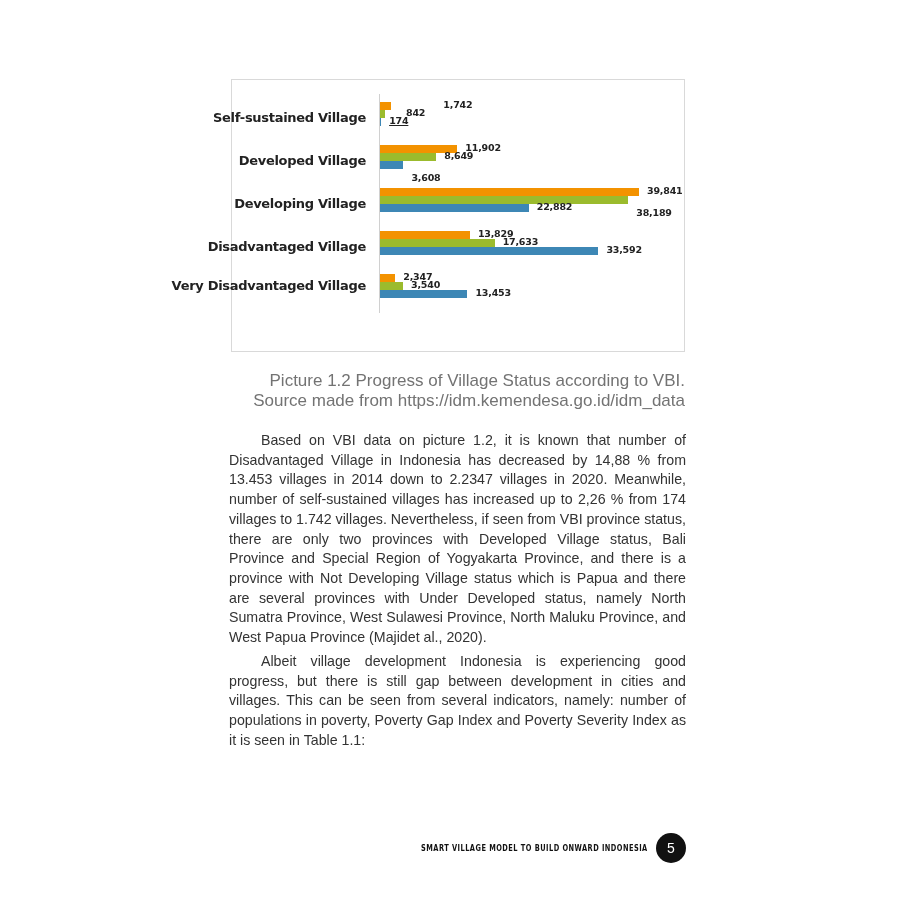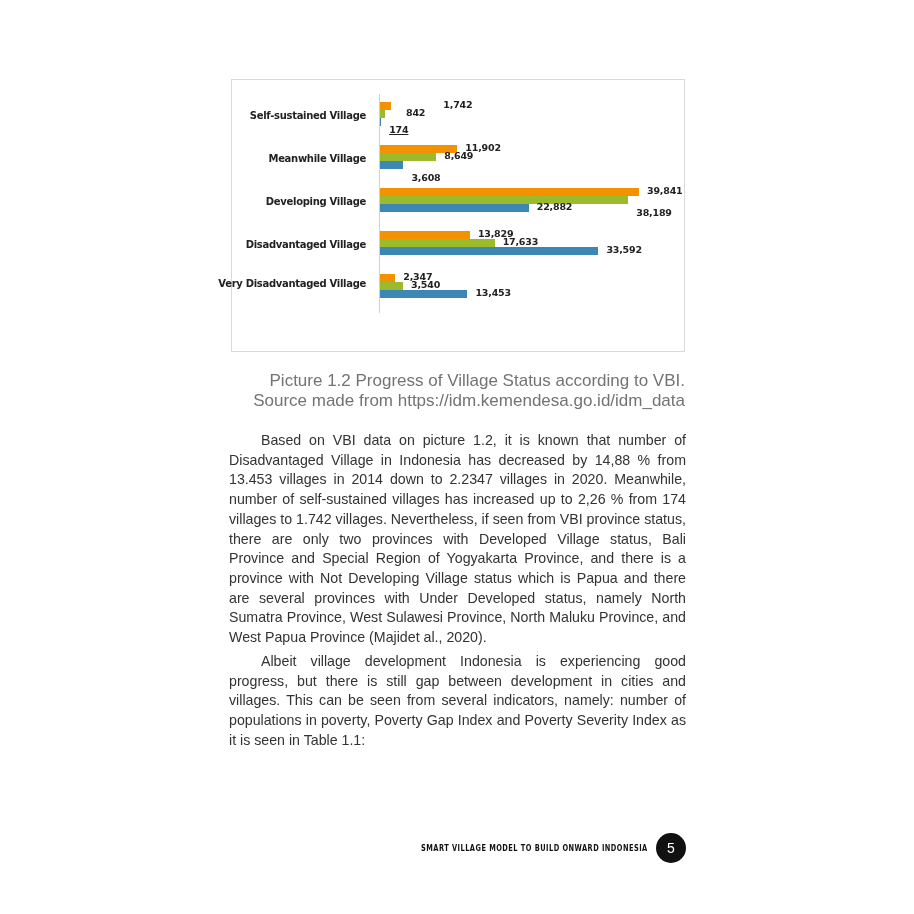--- a/index.html
+++ b/index.html
@@ -1,48 +1,48 @@
 <!DOCTYPE html>
 <html><head>
 <meta charset="utf-8">
 <style>
   html, body { margin:0; padding:0; background:#ffffff; }
   body { width:914px; height:914px; position:relative; overflow:hidden; font-family:"Liberation Sans", sans-serif; color:#333; }
   .chart-frame { position:absolute; left:231px; top:79px; width:454px; height:273px; border:1px solid #d9d9d9; background:#fff; box-sizing:border-box; }
   .axis-line { position:absolute; left:147px; top:14px; width:1px; height:219px; background:#d0d0d0; }
-  .cat-label { position:absolute; right:318px; font-family:"DejaVu Sans", sans-serif; font-weight:bold; font-size:10px; color:#222; white-space:nowrap; text-align:left; letter-spacing:-0.3px; }
+  .cat-label { position:absolute; right:318px; font-family:"DejaVu Sans", sans-serif; font-weight:bold; font-size:13px; color:#222; white-space:nowrap; text-align:left; letter-spacing:-0.3px; }
   .bar { position:absolute; height:8px; }
   .val { position:absolute; font-family:"DejaVu Sans", sans-serif; font-weight:bold; font-size:9.5px; color:#222; white-space:nowrap; letter-spacing:-0.2px; }
   .legend { position:absolute; top:248px; left:0; width:100%; text-align:center; font-family:"DejaVu Sans", sans-serif; font-weight:bold; font-size:9.5px; color:#222; }
   .legend-item { display:inline-block; margin:0 4px; }
   .swatch { display:inline-block; width:7px; height:7px; margin-right:4px; vertical-align:0px; }
   .caption { position:absolute; left:231px; width:454px; text-align:right; font-size:17px; color:#737373; }
   .para { position:absolute; left:229px; width:457px; font-size:14.2px; line-height:19.7px; color:#333; text-align:justify; text-indent:32px; margin:0; }
   .footer-title { position:absolute; left:421px; top:843px; font-family:"DejaVu Sans", sans-serif; font-weight:bold; font-size:8.5px; letter-spacing:0.6px; color:#111; transform:scaleX(0.78); transform-origin:left center; white-space:nowrap; }
   .page-num { position:absolute; left:656px; top:833px; width:30px; height:30px; border-radius:50%; background:#111; color:#fff; font-size:14px; text-align:center; line-height:30px; }
 </style>
 </head>
 <body>
 
 <div class="chart-frame" id="chart">
   <div class="axis-line"></div>
 
   <div class="cat-label" style="top:30px">Self-sustained Village</div>
-  <div class="cat-label" style="top:73px">Meanwhile Village</div>
+  <div class="cat-label" style="top:73px">Developed Village</div>
   <div class="cat-label" style="top:116px">Developing Village</div>
   <div class="cat-label" style="top:159px">Disadvantaged Village</div>
   <div class="cat-label" style="top:198px">Very Disadvantaged Village</div>
 
   <div id="bars">
       <div class="bar" style="left: 148px; top: 22px; width: 11.3245px; background: rgb(243, 146, 0);"></div>
       <div class="val" style="left: 167.324px; top: 19px; margin-left: 44px;">1,742</div>
       <div class="bar" style="left: 148px; top: 30px; width: 5.47371px; background: rgb(155, 187, 45);"></div>
       <div class="val" style="left: 174px; top: 27px;">842</div>
       <div class="bar" style="left: 148px; top: 38px; width: 1.13115px; background: rgb(61, 135, 181);"></div>
-      <div class="val" style="left: 157.131px; top: 44px; text-decoration: underline;">174</div>
+      <div class="val" style="left: 157.131px; top: 35px; text-decoration: underline;">174</div>
       <div class="bar" style="left: 148px; top: 65px; width: 77.373px; background: rgb(243, 146, 0);"></div>
       <div class="val" style="left: 233.373px; top: 62px;">11,902</div>
       <div class="bar" style="left: 148px; top: 73px; width: 56.2258px; background: rgb(155, 187, 45);"></div>
       <div class="val" style="left: 212.226px; top: 70px;">8,649</div>
       <div class="bar" style="left: 148px; top: 81px; width: 23.455px; background: rgb(61, 135, 181);"></div>
       <div class="val" style="left: 179.455px; top: 92px;">3,608</div>
       <div class="bar" style="left: 148px; top: 108px; width: 259px; background: rgb(243, 146, 0);"></div>
       <div class="val" style="left: 415px; top: 105px;">39,841</div>
       <div class="bar" style="left: 148px; top: 116px; width: 248.261px; background: rgb(155, 187, 45);"></div>
       <div class="val" style="left: 404.261px; top: 127px;">38,189</div>

